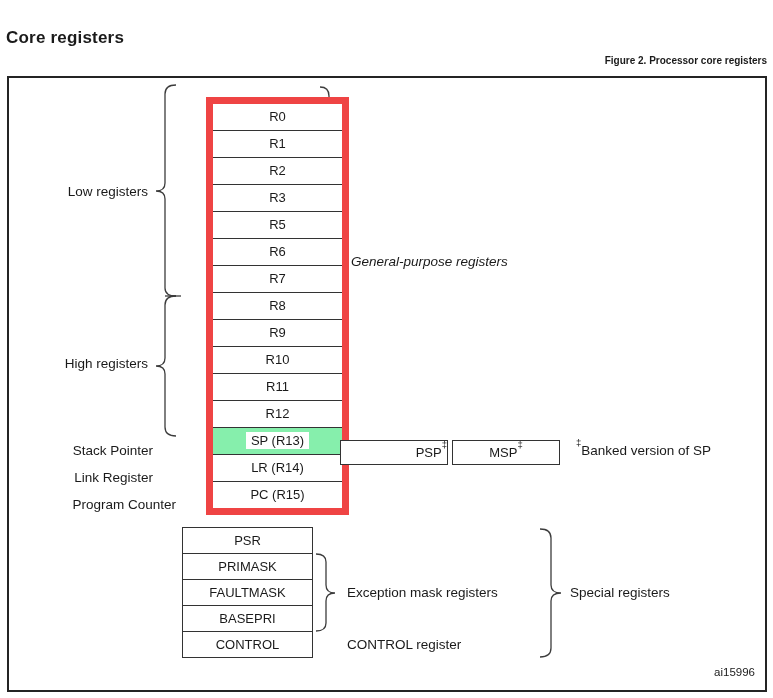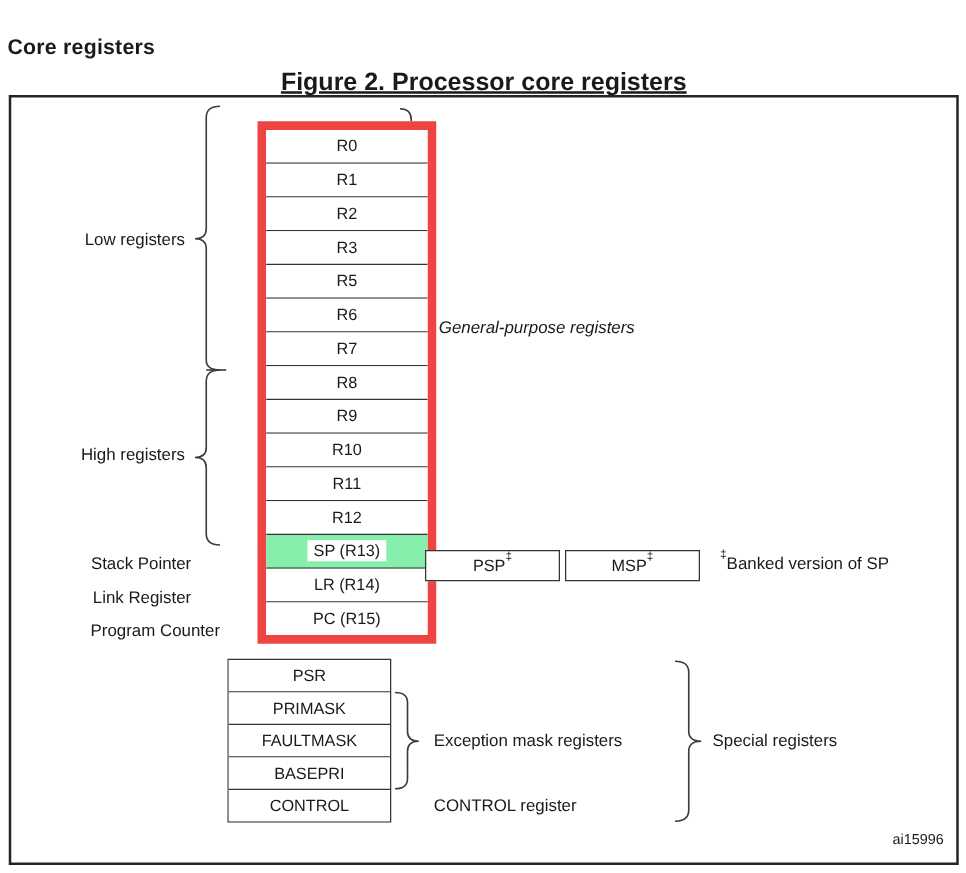--- a/index.html
+++ b/index.html
@@ -5,22 +5,22 @@
   html,body { margin:0; padding:0; background:#ffffff; }
   .page {
     position:relative; width:773px; height:698px; background:#ffffff;
     font-family:"Liberation Sans", sans-serif; color:#1a1a1a; overflow:hidden;
   }
   .doc-heading {
     position:absolute; left:6px; top:4px;
     font-size:17px; font-weight:bold; letter-spacing:0.2px;margin-top:24px;
   }
   .fig-caption {
-    position:absolute; left:7px; top:55px; width:760px; text-align:center;
-    font-size:20px; font-weight:bold;text-decoration:underline;
+    position:absolute; left:7px; top:55px; width:760px; text-align:right;
+    font-size:10px; font-weight:bold;
   }
   .frame {
     position:absolute; left:7px; top:76px; width:756px; height:612px;
     border:2px solid #242424; background:#ffffff;
   }
   .brace-layer { position:absolute; left:0; top:0; width:773px; height:698px; pointer-events:none; }
   .brace-layer path { fill:none; stroke:#3c3c3c; stroke-width:1.3px; }
 
   .reg-col {
     position:absolute; left:182px; top:97px; width:129px;
@@ -93,21 +93,21 @@
   </div>
 
   <div class="spec-col">
     <div class="reg-row">PSR</div>
     <div class="reg-row">PRIMASK</div>
     <div class="reg-row">FAULTMASK</div>
     <div class="reg-row">BASEPRI</div>
     <div class="reg-row">CONTROL</div>
   </div>
 
-  <div class="small-box" style="left:340px; top:440px;">
+  <div class="small-box" style="left:340px; top:440px;text-align:right;">
     <span>PSP</span><sup class="dg">‡</sup>
   </div>
   <div class="small-box" style="left:452px; top:440px;">
     <span>MSP</span><sup class="dg">‡</sup>
   </div>
   <div class="lbl" style="left:576px; top:443px;">
     <sup class="dg">‡</sup><span>Banked version of SP</span>
   </div>
 
   <div class="lbl lbl-right" style="left:0px; width:148px; top:184px;">Low registers</div>

